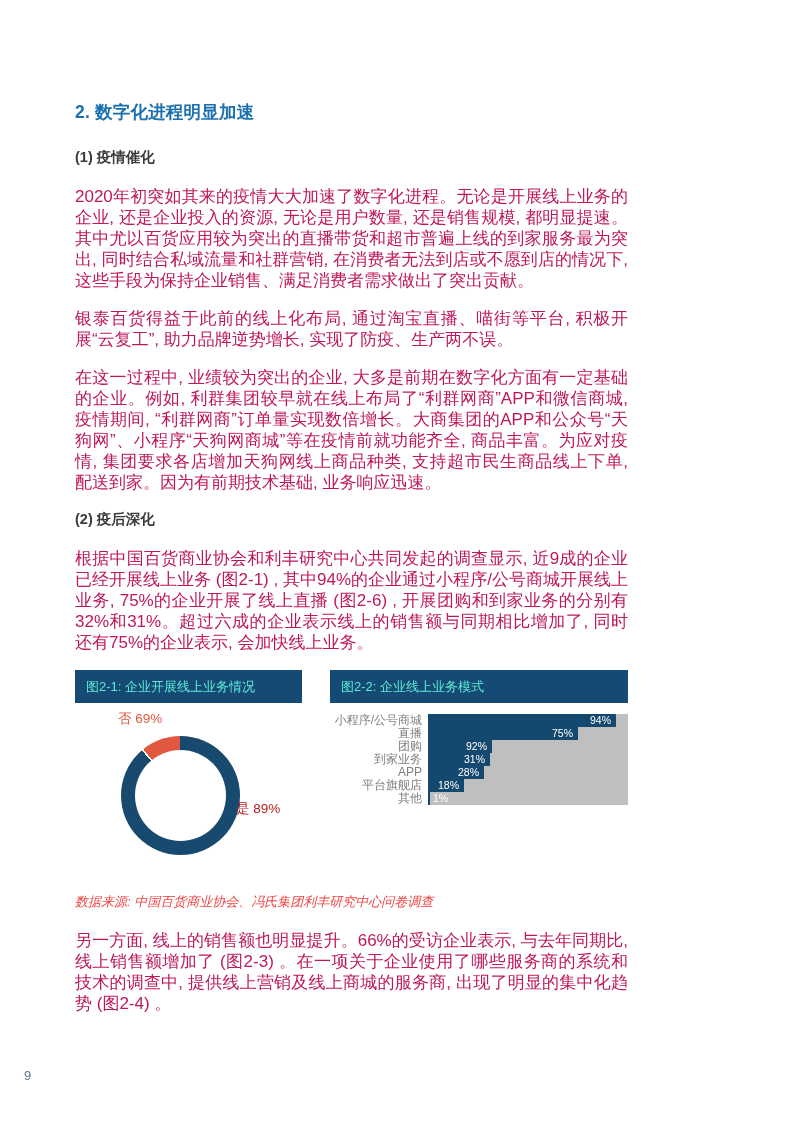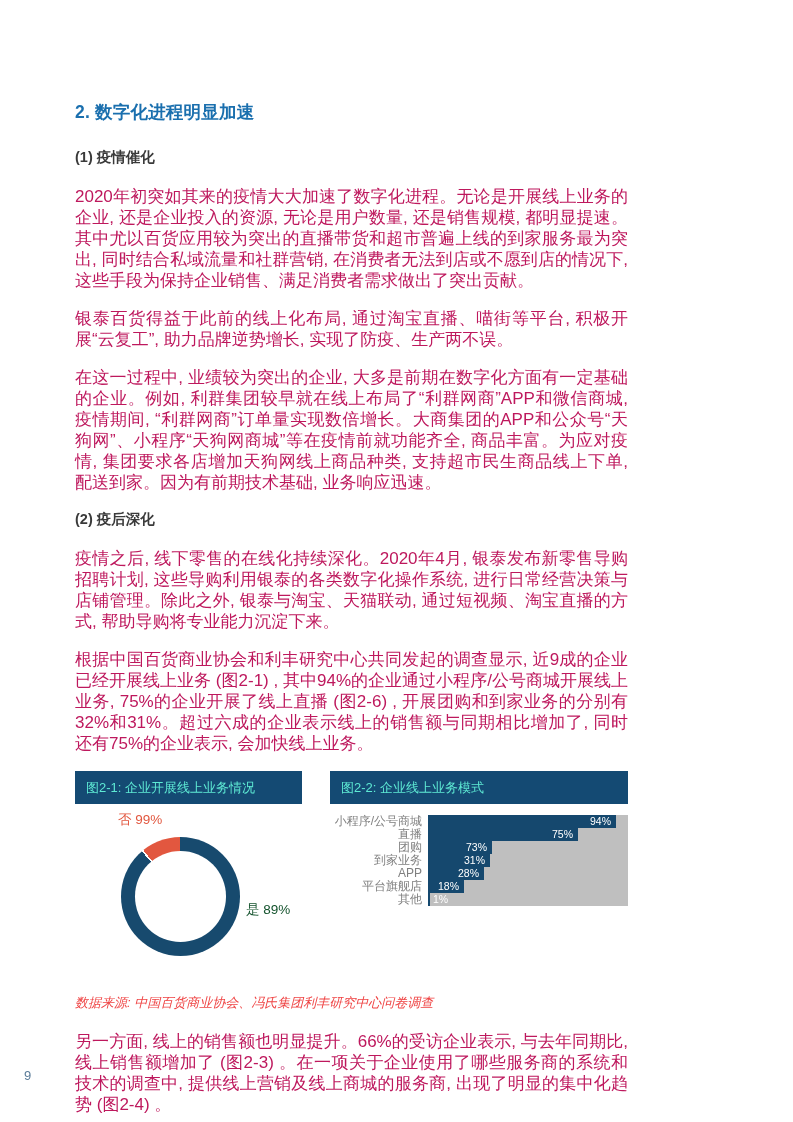--- a/index.html
+++ b/index.html
@@ -38,21 +38,21 @@
     border-radius:50%;
   }
   .donut::after{
     content:"";position:absolute;inset:14px;background:#fff;border-radius:50%;
   }
   .donut-label-no{
     position:absolute;left:43px;top:7px;font-size:13.5px;color:#E2573F;
     white-space:nowrap;
   }
   .donut-label-yes{
-    position:absolute;left:171px;top:97px;font-size:13.5px;color:#14532d;
+    position:absolute;left:161px;top:97px;font-size:13.5px;color:#b91c1c;
     white-space:nowrap;
   }
   
   .bar-chart{padding-top:11px;}
   .bar-row{display:flex;align-items:center;height:13px;}
   .bar-label{
     width:92px;flex:none;text-align:right;padding-right:6px;
     font-size:12px;color:#7F7F7F;line-height:13px;white-space:nowrap;
   }
   .bar-track{flex:1;height:13px;background:#BFBFBF;position:relative;}
@@ -76,29 +76,28 @@
   <div class="content">
 
     <h1 class="main-heading">2. 数字化进程明显加速</h1>
 
     <h2 class="sub-heading">(1) 疫情催化</h2>
     <p class="para">2020年初突如其来的疫情大大加速了数字化进程。无论是开展线上业务的企业, 还是企业投入的资源, 无论是用户数量, 还是销售规模, 都明显提速。其中尤以百货应用较为突出的直播带货和超市普遍上线的到家服务最为突出, 同时结合私域流量和社群营销, 在消费者无法到店或不愿到店的情况下, 这些手段为保持企业销售、满足消费者需求做出了突出贡献。</p>
     <p class="para">银泰百货得益于此前的线上化布局, 通过淘宝直播、喵街等平台, 积极开展“云复工”, 助力品牌逆势增长, 实现了防疫、生产两不误。</p>
     <p class="para">在这一过程中, 业绩较为突出的企业, 大多是前期在数字化方面有一定基础的企业。例如, 利群集团较早就在线上布局了“利群网商”APP和微信商城, 疫情期间, “利群网商”订单量实现数倍增长。大商集团的APP和公众号“天狗网”、小程序“天狗网商城”等在疫情前就功能齐全, 商品丰富。为应对疫情, 集团要求各店增加天狗网线上商品种类, 支持超市民生商品线上下单, 配送到家。因为有前期技术基础, 业务响应迅速。</p>
 
     <h2 class="sub-heading second">(2) 疫后深化</h2>
-    <p class="para">疫情之后, 线下零售的在线化持续深化。2020年4月, 银泰发布新零售导购招聘计划, 这些导购利用银泰的各类数字化操作系统, 进行日常经营决策与店铺管理。除此之外, 银泰与淘宝、天猫联动, 通过短视频、淘宝直播的方式, 帮助导购将专业能力沉淀下来。</p>
     <p class="para">根据中国百货商业协会和利丰研究中心共同发起的调查显示, 近9成的企业已经开展线上业务 (图2-1) , 其中94%的企业通过小程序/公号商城开展线上业务, 75%的企业开展了线上直播 (图2-6) , 开展团购和到家业务的分别有32%和31%。超过六成的企业表示线上的销售额与同期相比增加了, 同时还有75%的企业表示, 会加快线上业务。</p>
 
     <div class="figures-row">
 
       <div class="figure-left">
         <div class="figure-header">图2-1: 企业开展线上业务情况</div>
         <div class="donut-area">
-          <span class="donut-label-no">否 99%</span>
+          <span class="donut-label-no">否 69%</span>
           <div class="donut" style="background: conic-gradient(rgb(23, 74, 110) 0deg, rgb(23, 74, 110) 319.5deg, rgb(255, 255, 255) 319.5deg, rgb(255, 255, 255) 321.3deg, rgb(226, 87, 63) 321.3deg, rgb(226, 87, 63) 359.1deg, rgb(255, 255, 255) 359.1deg, rgb(255, 255, 255) 360deg);"></div>
           <span class="donut-label-yes">是 89%</span>
         </div>
       </div>
 
       <div class="figure-right">
         <div class="figure-header">图2-2: 企业线上业务模式</div>
         <div class="bar-chart">
             <div class="bar-row">
               <div class="bar-label">小程序/公号商城</div>
@@ -111,21 +110,21 @@
               <div class="bar-label">直播</div>
               <div class="bar-track" style="background: rgb(191, 191, 191);">
                 <div class="bar-fill" style="width: 75%; background: rgb(21, 72, 110);"></div>
                 <span class="bar-value" style="right: calc(25% + 5px);">75%</span>
               </div>
             </div>
             <div class="bar-row">
               <div class="bar-label">团购</div>
               <div class="bar-track" style="background: rgb(191, 191, 191);">
                 <div class="bar-fill" style="width: 32%; background: rgb(21, 72, 110);"></div>
-                <span class="bar-value" style="right: calc(68% + 5px);">73%</span>
+                <span class="bar-value" style="right: calc(68% + 5px);">92%</span>
               </div>
             </div>
             <div class="bar-row">
               <div class="bar-label">到家业务</div>
               <div class="bar-track" style="background: rgb(191, 191, 191);">
                 <div class="bar-fill" style="width: 31%; background: rgb(21, 72, 110);"></div>
                 <span class="bar-value" style="right: calc(69% + 5px);">31%</span>
               </div>
             </div>
             <div class="bar-row">

